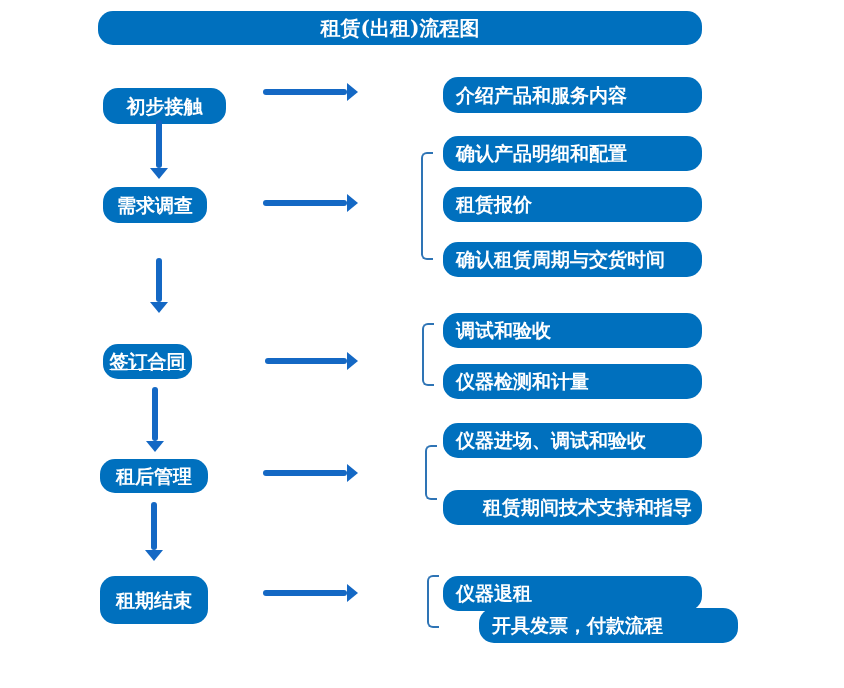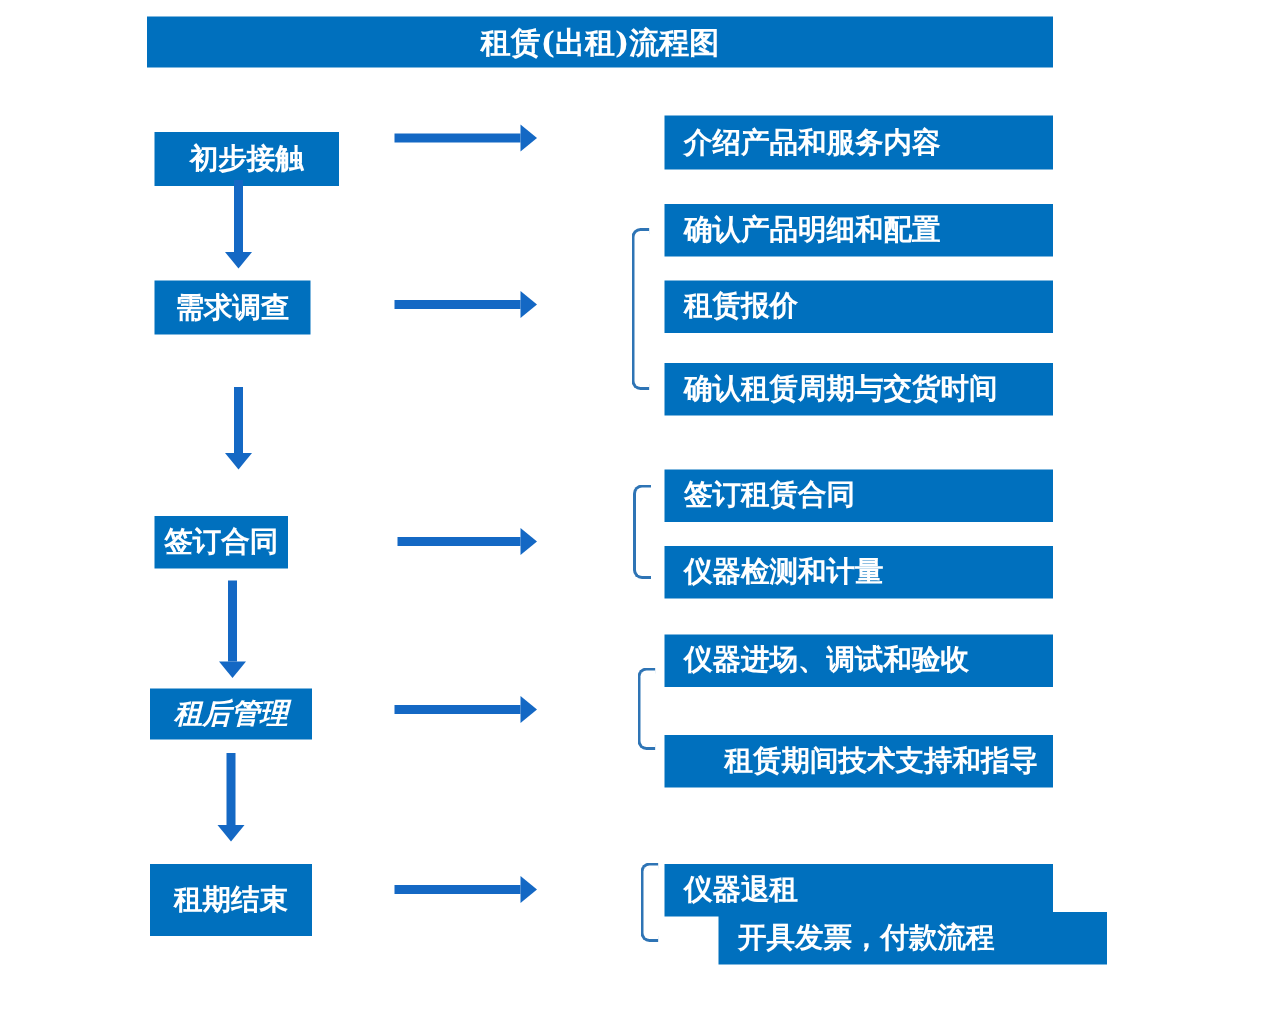--- a/index.html
+++ b/index.html
@@ -2,21 +2,21 @@
 <html style="--box-color: #0070BE; --arrow-color: #1468C4; --bracket-color: #2E74B5; --text-color: #FFFFFF; --bg-color: #FFFFFF;"><head>
 <meta charset="utf-8">
 <style>
   :root {
     --box-color: #0070BE;
     --arrow-color: #1468C4;
     --bracket-color: #2E74B5;
     --text-color: #FFFFFF;
     --bg-color: #FFFFFF;
   }
-  * { margin: 0; padding: 0; box-sizing: border-box; }
+  * { margin: 0; padding: 0; box-sizing: border-box; border-radius: 15px; }
   html, body { background: var(--bg-color); }
   .canvas {
     position: relative;
     width: 844px;
     height: 688px;
     background: var(--bg-color);
     font-family: "DejaVu Serif", "Liberation Serif", serif;
     font-weight: bold;
     overflow: hidden;
   }
@@ -31,22 +31,22 @@
     white-space: nowrap;
   }
   .title-bar {
     left: 98px; top: 11px; width: 604px; height: 34px;
     justify-content: center;
     font-size: 20px;
   }
   .step { justify-content: center; }
   .s1 { left: 103px; top: 88px;  width: 123px; height: 36px; }
   .s2 { left: 103px; top: 187px; width: 104px; height: 36px; }
-  .s3 { left: 103px; top: 344px; width: 89px; height: 35px; }
-  .s4 { left: 100px; top: 459px; width: 108px; height: 34px; font-style: italic; }
+  .s3 { left: 103px; top: 344px; width: 89px; height: 35px; text-decoration: underline; }
+  .s4 { left: 100px; top: 459px; width: 108px; height: 34px; }
   .s5 { left: 100px; top: 576px; width: 108px; height: 48px; }
   .out { padding-left: 13px; width: 259px; height: 35px; left: 443px; text-align: center; }
   .o1  { top: 77px; height: 36px; }
   .o2  { top: 136px; }
   .o3  { top: 187px; }
   .o4  { top: 242px; }
   .o5  { top: 313px; }
   .o6  { top: 364px; }
   .o7  { top: 423px; }
   .o8  { top: 490px; padding-left: 40px; }
@@ -100,21 +100,21 @@
   <div class="box step s1">初步接触</div>
   <div class="box step s2">需求调查</div>
   <div class="box step s3">签订合同</div>
   <div class="box step s4">租后管理</div>
   <div class="box step s5">租期结束</div>
 
   <div class="box out o1">介绍产品和服务内容</div>
   <div class="box out o2">确认产品明细和配置</div>
   <div class="box out o3">租赁报价</div>
   <div class="box out o4">确认租赁周期与交货时间</div>
-  <div class="box out o5">签订租赁合同</div>
+  <div class="box out o5">调试和验收</div>
   <div class="box out o6">仪器检测和计量</div>
   <div class="box out o7">仪器进场、调试和验收</div>
   <div class="box out o8">租赁期间技术支持和指导</div>
   <div class="box out o9">仪器退租</div>
   <div class="box out o10">开具发票，付款流程</div>
 
   <div class="harrow h1"></div>
   <div class="harrow h2"></div>
   <div class="harrow h3"></div>
   <div class="harrow h4"></div>

